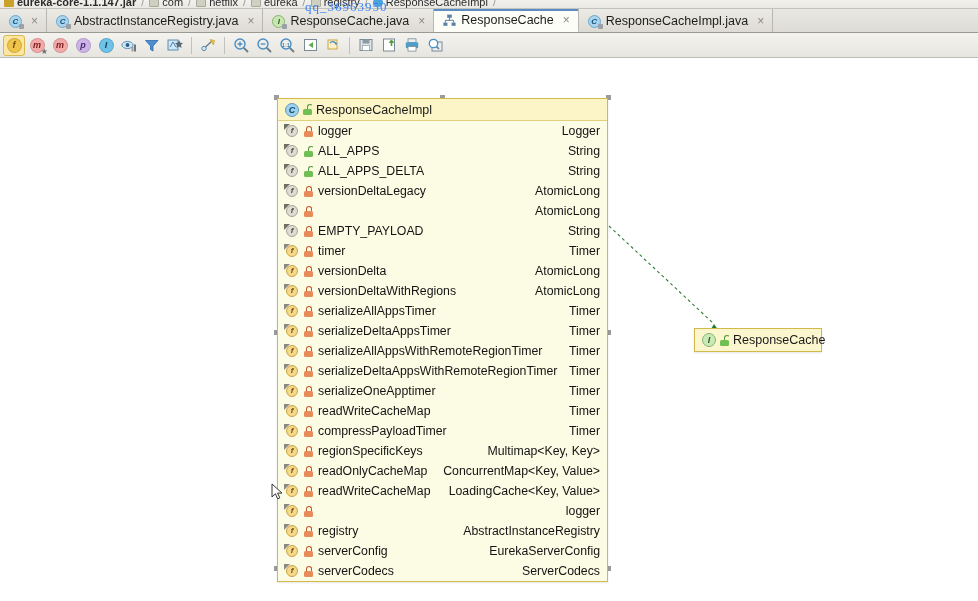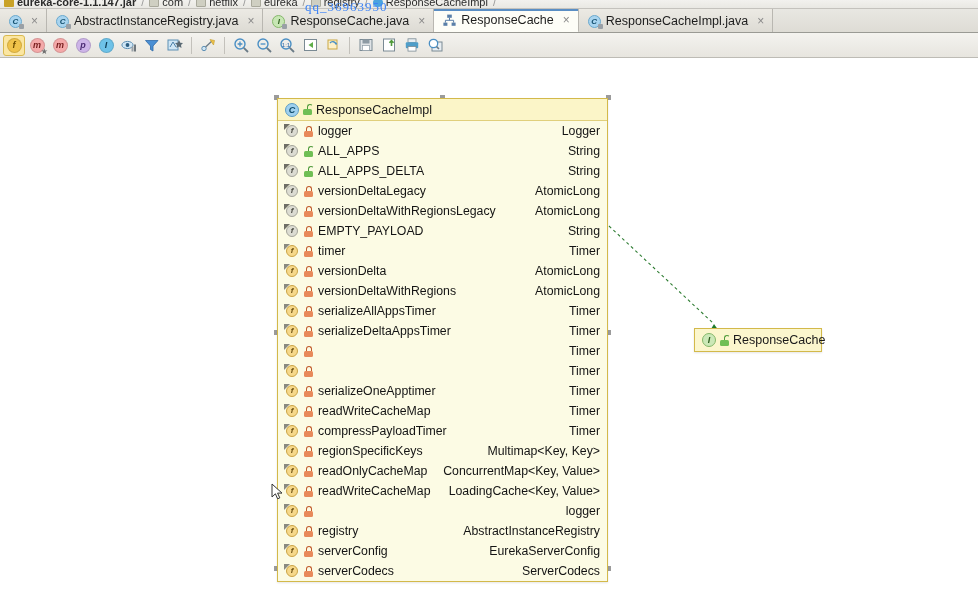--- a/index.html
+++ b/index.html
@@ -471,21 +471,20 @@
 
         <div class="row">
           <span class="f-ico static">
               <span class="corner"></span>
               <span class="ball">f</span>
             </span>
           <span class="vis vis-priv">
               <u></u>
               <i></i>
             </span>
-          <span class="fname">versionDeltaWithRegionsLegacy</span>
           <span class="spacer"></span>
           <span class="ftype">AtomicLong</span>
         </div>
 
         <div class="row">
           <span class="f-ico static">
               <span class="corner"></span>
               <span class="ball">f</span>
             </span>
           <span class="vis vis-priv">
@@ -569,33 +568,35 @@
 
         <div class="row">
           <span class="f-ico">
               <span class="corner"></span>
               <span class="ball">f</span>
             </span>
           <span class="vis vis-priv">
               <u></u>
               <i></i>
             </span>
+          <span class="fname">serializeAllAppsWithRemoteRegionTimer</span>
           <span class="spacer"></span>
           <span class="ftype">Timer</span>
         </div>
 
         <div class="row">
           <span class="f-ico">
               <span class="corner"></span>
               <span class="ball">f</span>
             </span>
           <span class="vis vis-priv">
               <u></u>
               <i></i>
             </span>
+          <span class="fname">serializeDeltaAppsWithRemoteRegionTimer</span>
           <span class="spacer"></span>
           <span class="ftype">Timer</span>
         </div>
 
         <div class="row">
           <span class="f-ico">
               <span class="corner"></span>
               <span class="ball">f</span>
             </span>
           <span class="vis vis-priv">

